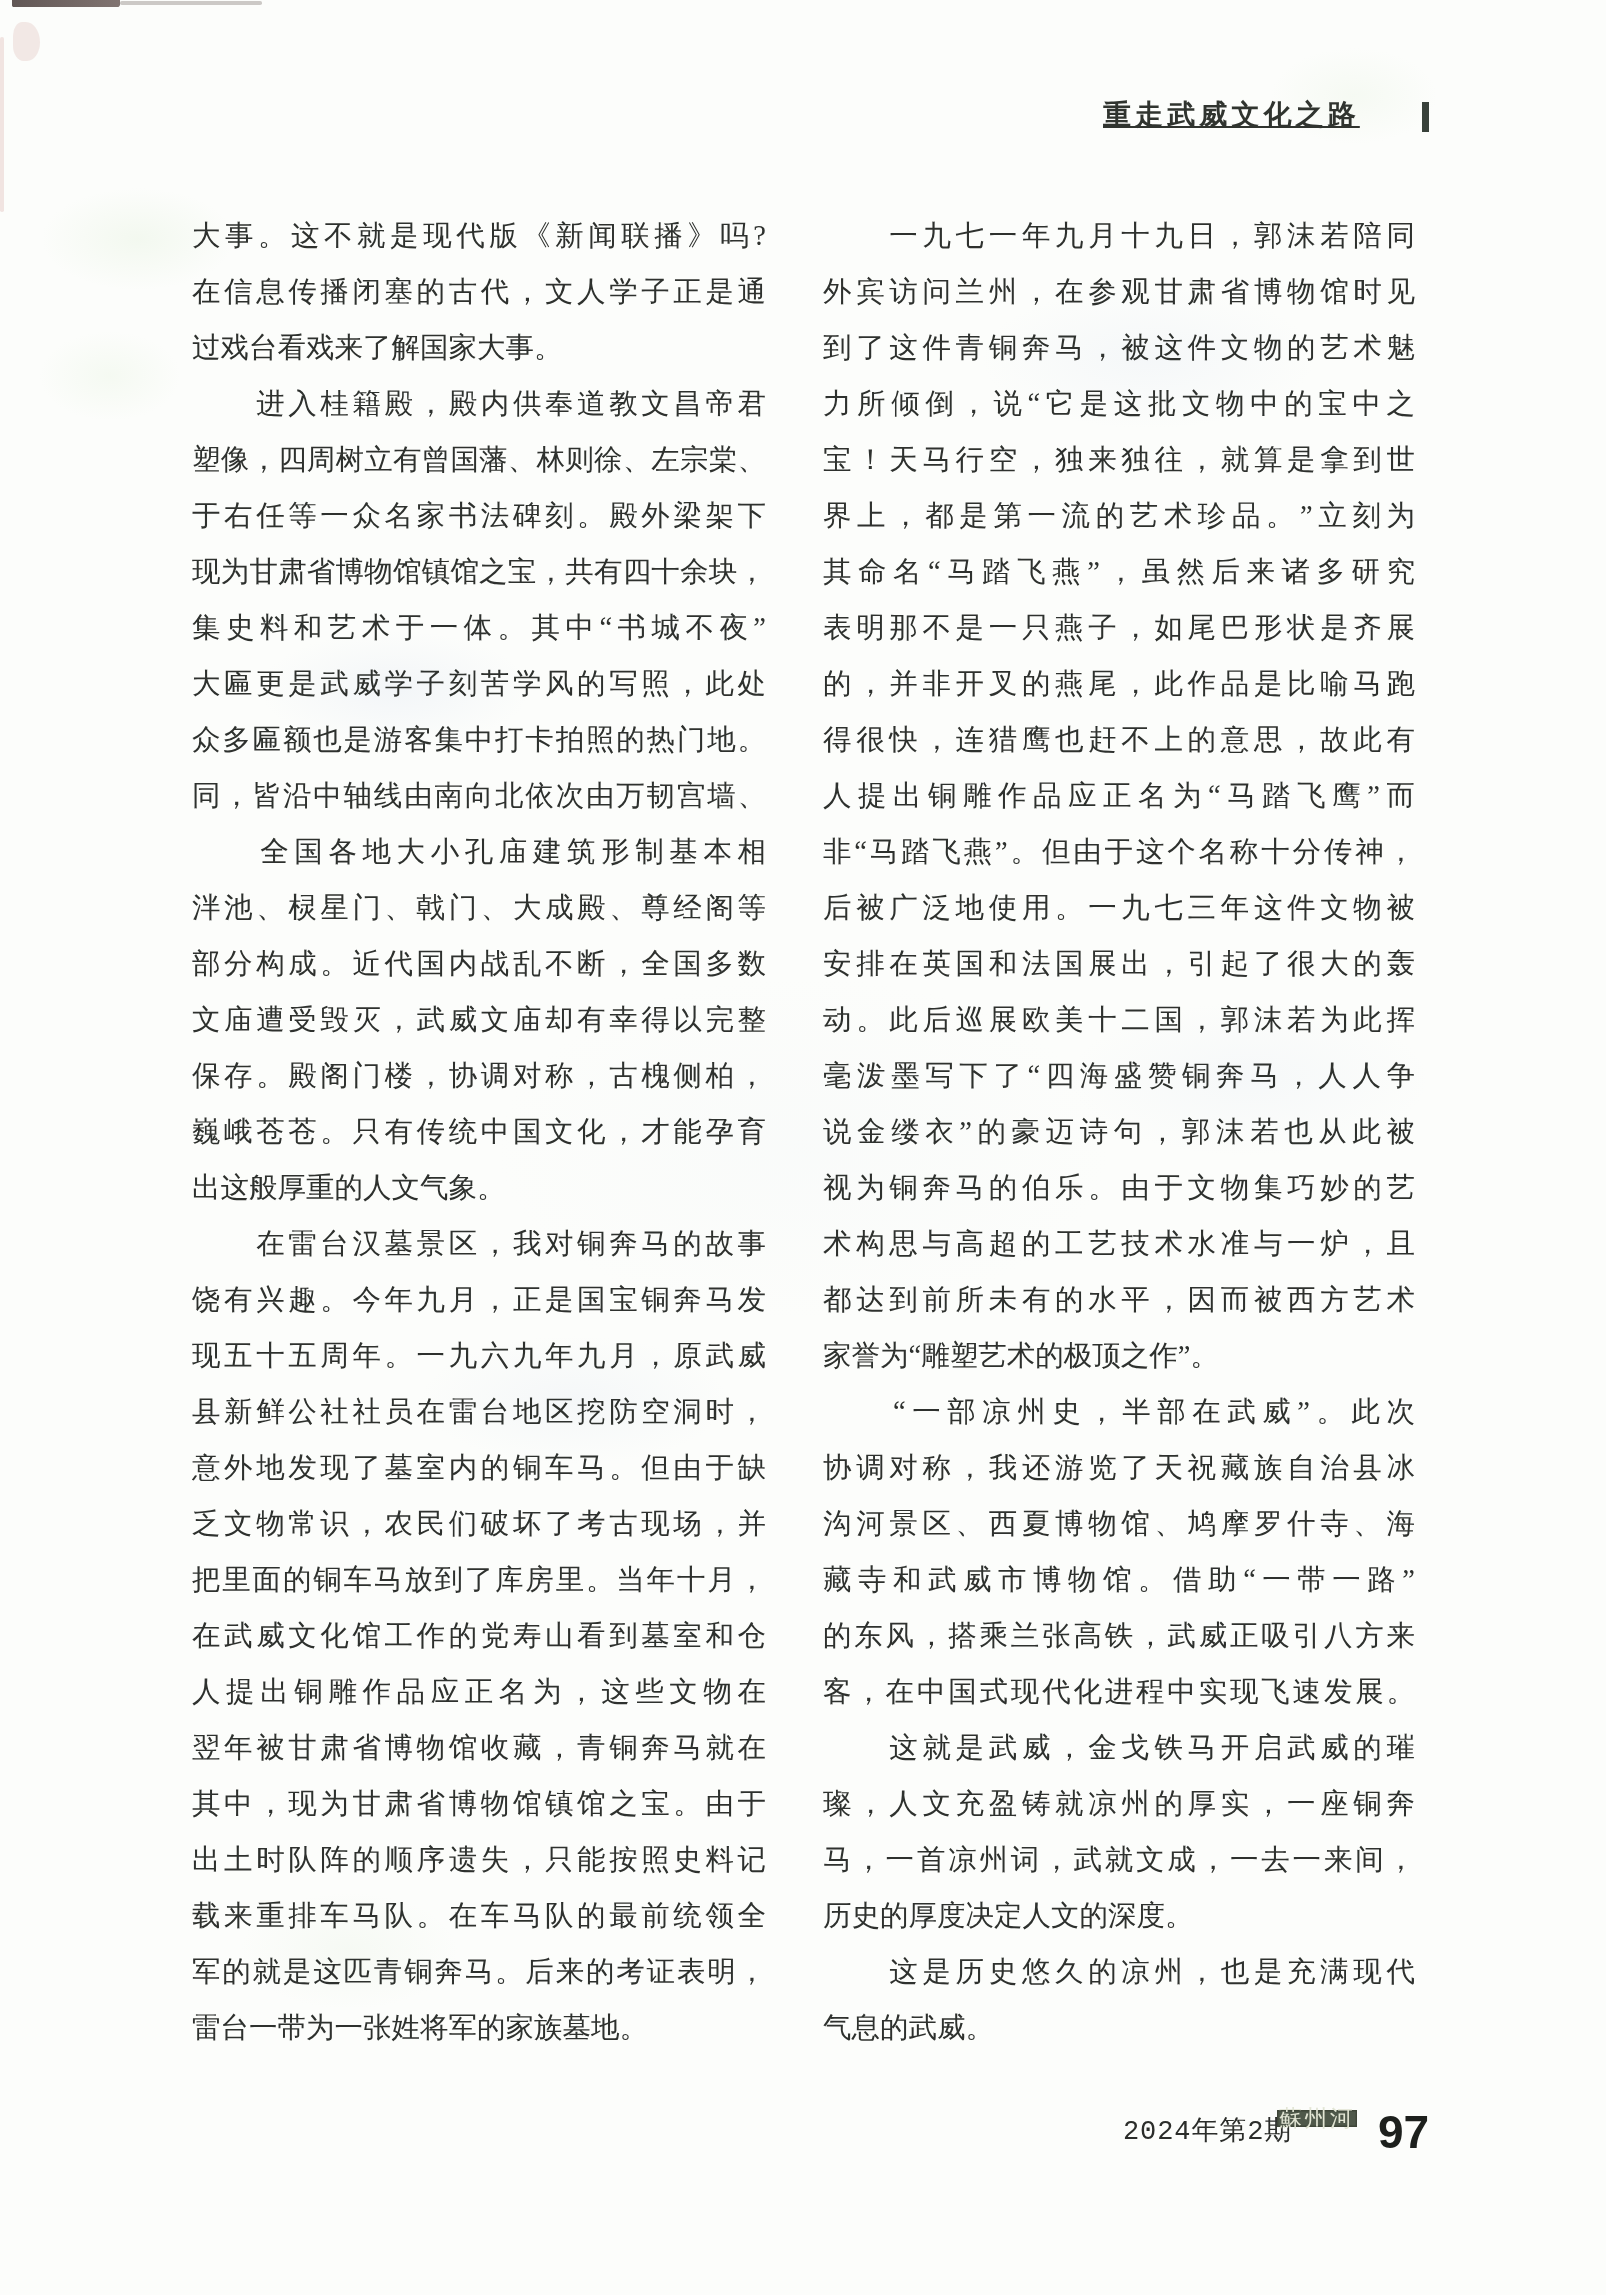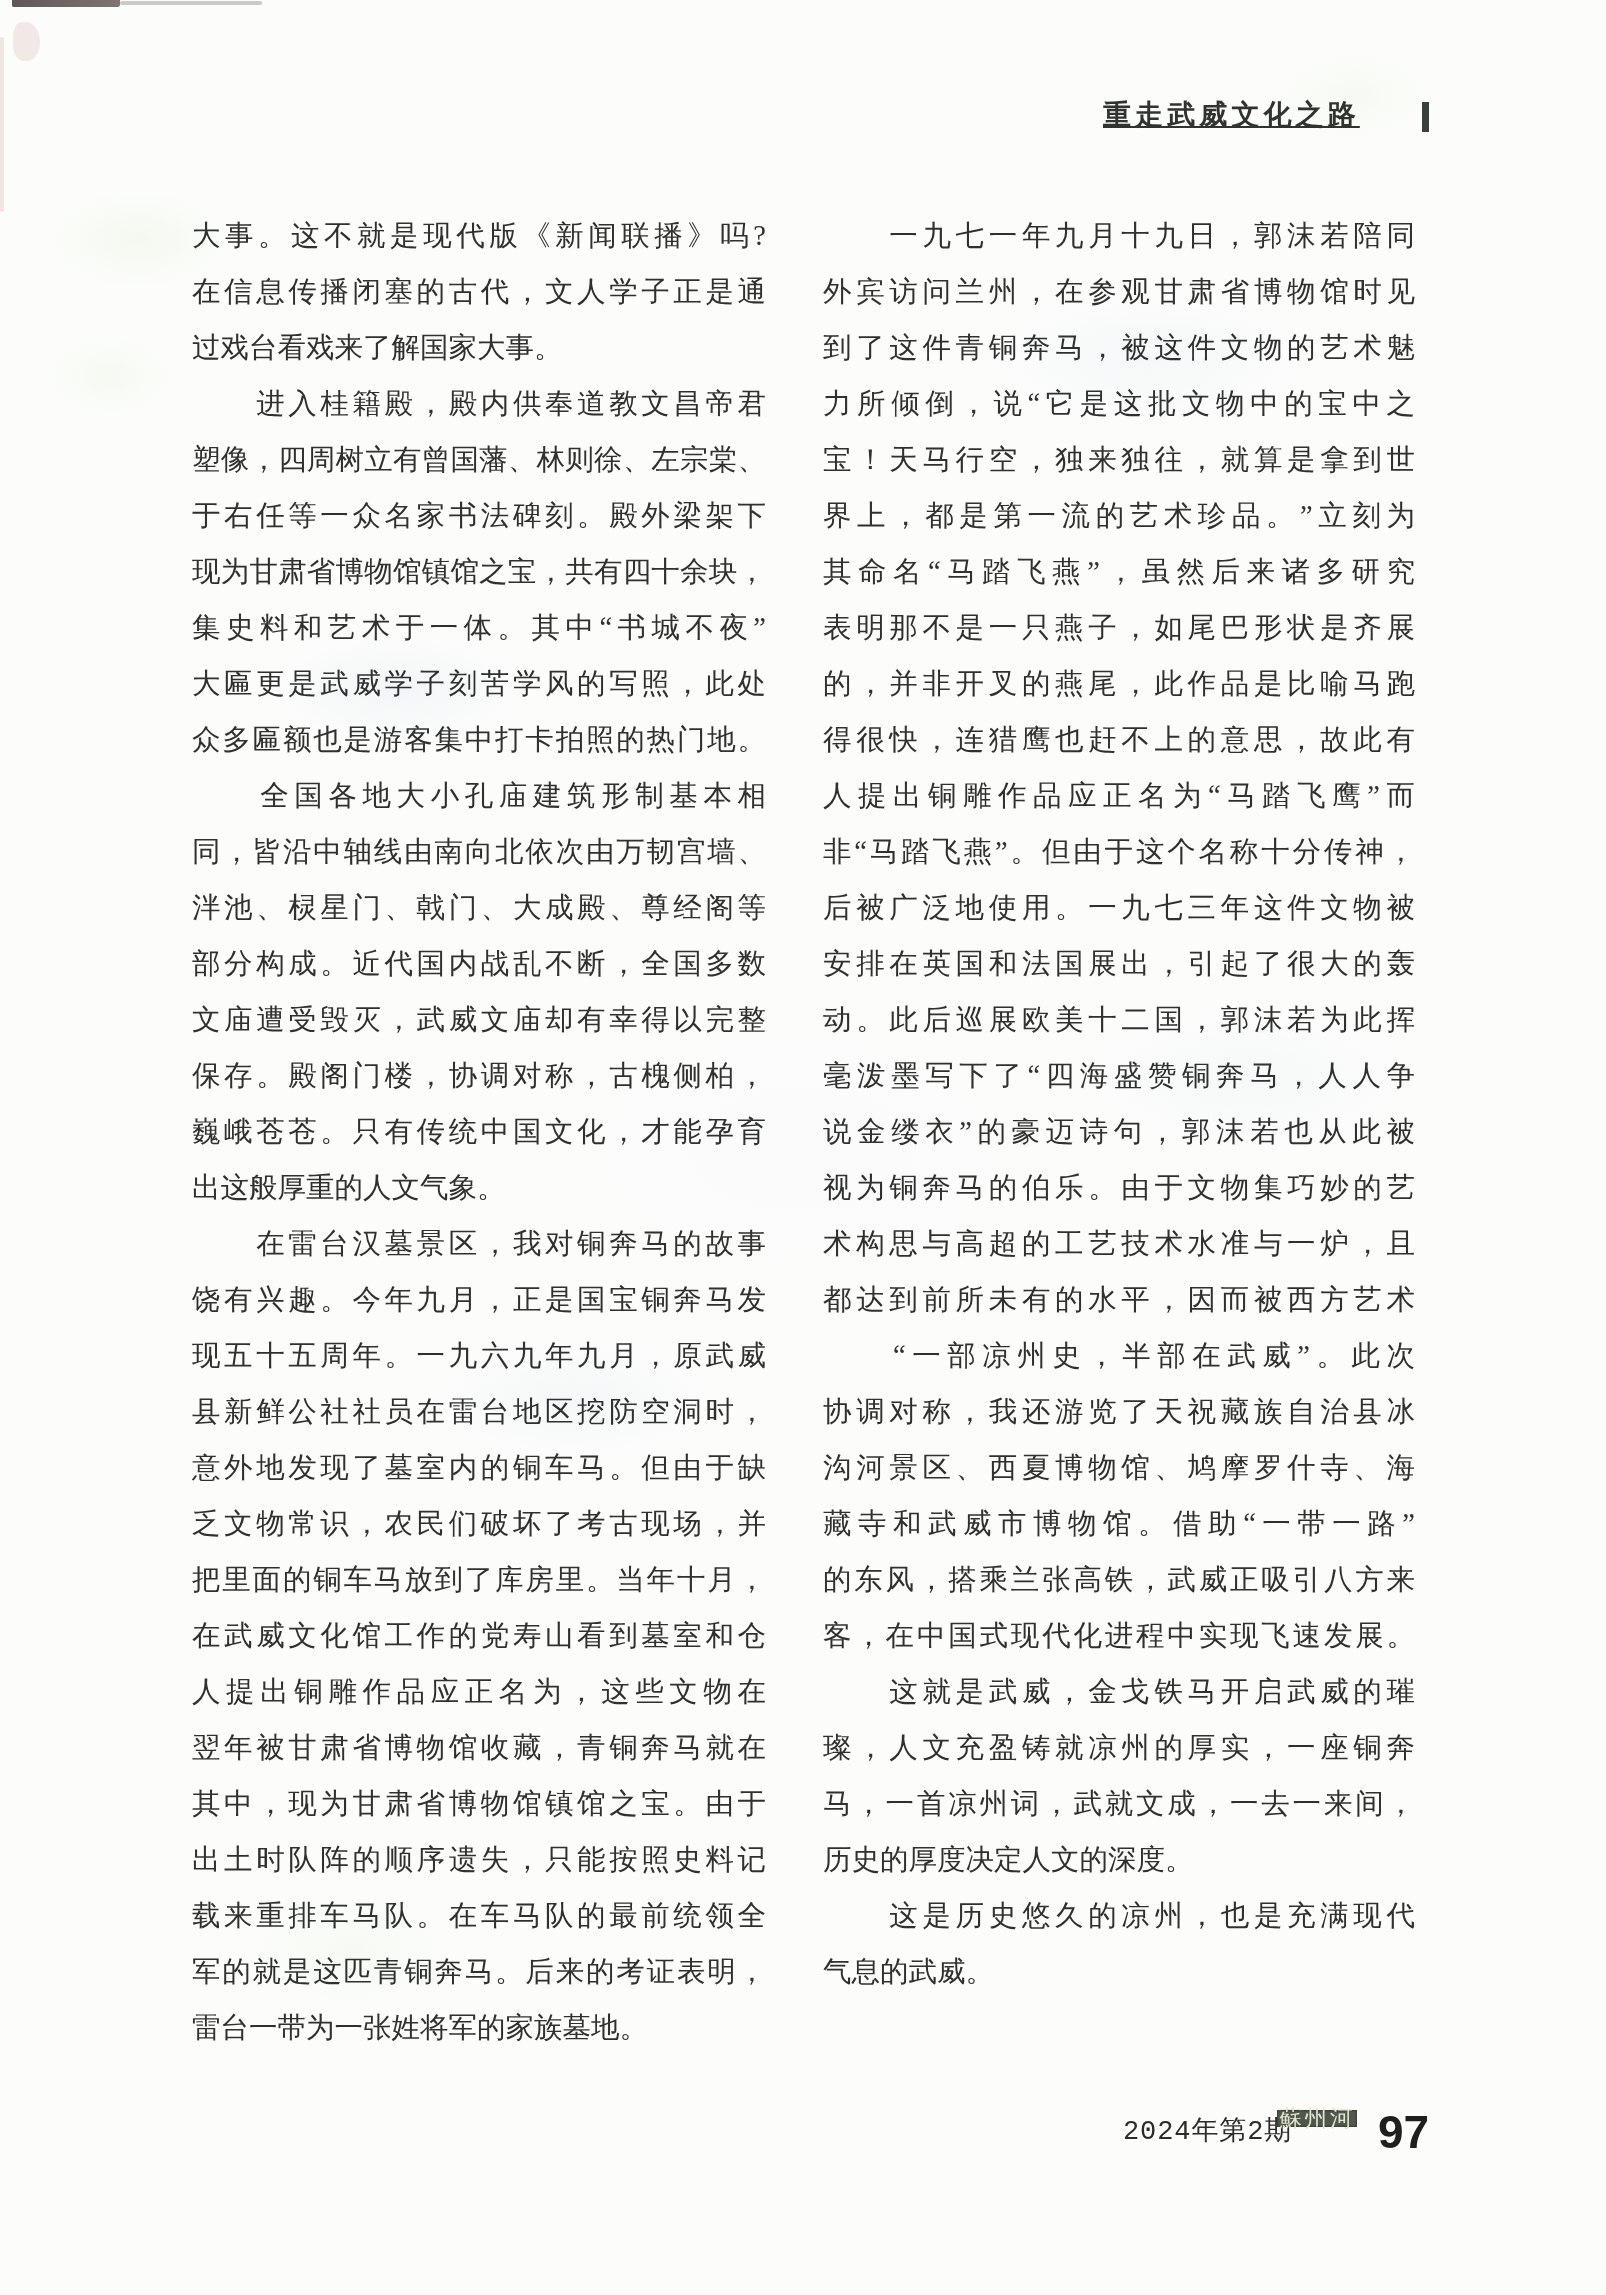--- a/index.html
+++ b/index.html
@@ -104,22 +104,22 @@
       <div class="line">大事。这不就是现代版《新闻联播》吗?</div>
       <div class="line">在信息传播闭塞的古代，文人学子正是通</div>
       <div class="line short">过戏台看戏来了解国家大事。</div>
       <div class="line">　　进入桂籍殿，殿内供奉道教文昌帝君</div>
       <div class="line">塑像，四周树立有曾国藩、林则徐、左宗棠、</div>
       <div class="line">于右任等一众名家书法碑刻。殿外梁架下</div>
       <div class="line">现为甘肃省博物馆镇馆之宝，共有四十余块，</div>
       <div class="line">集史料和艺术于一体。其中“书城不夜”</div>
       <div class="line">大匾更是武威学子刻苦学风的写照，此处</div>
       <div class="line">众多匾额也是游客集中打卡拍照的热门地。</div>
+      <div class="line">同，皆沿中轴线由南向北依次由万韧宫墙、</div>
       <div class="line">　　全国各地大小孔庙建筑形制基本相</div>
-      <div class="line">同，皆沿中轴线由南向北依次由万韧宫墙、</div>
       <div class="line">泮池、棂星门、戟门、大成殿、尊经阁等</div>
       <div class="line">部分构成。近代国内战乱不断，全国多数</div>
       <div class="line">文庙遭受毁灭，武威文庙却有幸得以完整</div>
       <div class="line">保存。殿阁门楼，协调对称，古槐侧柏，</div>
       <div class="line">巍峨苍苍。只有传统中国文化，才能孕育</div>
       <div class="line short">出这般厚重的人文气象。</div>
       <div class="line">　　在雷台汉墓景区，我对铜奔马的故事</div>
       <div class="line">饶有兴趣。今年九月，正是国宝铜奔马发</div>
       <div class="line">现五十五周年。一九六九年九月，原武威</div>
       <div class="line">县新鲜公社社员在雷台地区挖防空洞时，</div>
@@ -149,20 +149,21 @@
       <div class="line">人提出铜雕作品应正名为“马踏飞鹰”而</div>
       <div class="line">非“马踏飞燕”。但由于这个名称十分传神，</div>
       <div class="line">后被广泛地使用。一九七三年这件文物被</div>
       <div class="line">安排在英国和法国展出，引起了很大的轰</div>
       <div class="line">动。此后巡展欧美十二国，郭沫若为此挥</div>
       <div class="line">毫泼墨写下了“四海盛赞铜奔马，人人争</div>
       <div class="line">说金缕衣”的豪迈诗句，郭沫若也从此被</div>
       <div class="line">视为铜奔马的伯乐。由于文物集巧妙的艺</div>
       <div class="line">术构思与高超的工艺技术水准与一炉，且</div>
       <div class="line">都达到前所未有的水平，因而被西方艺术</div>
+      <div class="line short">家誉为“雕塑艺术的极顶之作”。</div>
       <div class="line">　　“一部凉州史，半部在武威”。此次</div>
       <div class="line">协调对称，我还游览了天祝藏族自治县冰</div>
       <div class="line">沟河景区、西夏博物馆、鸠摩罗什寺、海</div>
       <div class="line">藏寺和武威市博物馆。借助“一带一路”</div>
       <div class="line">的东风，搭乘兰张高铁，武威正吸引八方来</div>
       <div class="line">客，在中国式现代化进程中实现飞速发展。</div>
       <div class="line">　　这就是武威，金戈铁马开启武威的璀</div>
       <div class="line">璨，人文充盈铸就凉州的厚实，一座铜奔</div>
       <div class="line">马，一首凉州词，武就文成，一去一来间，</div>
       <div class="line short">历史的厚度决定人文的深度。</div>

